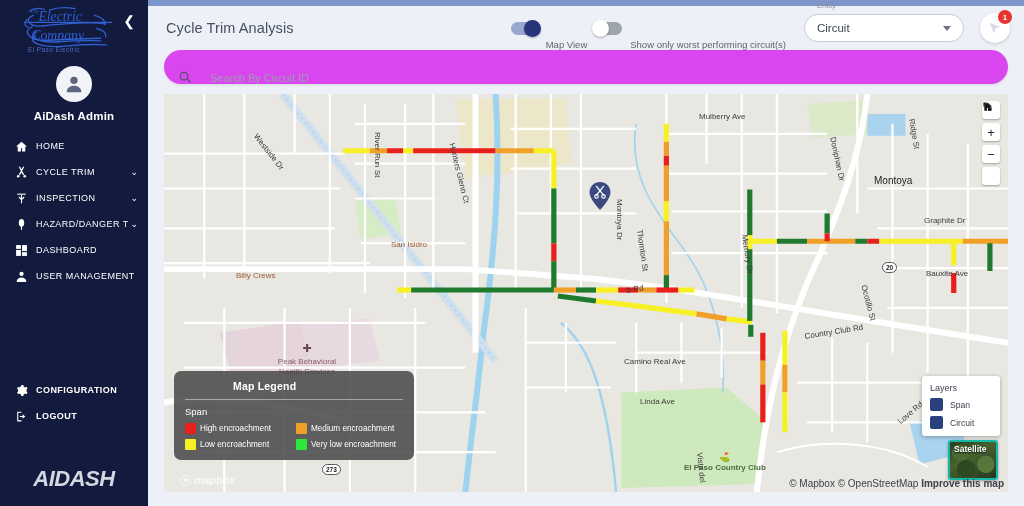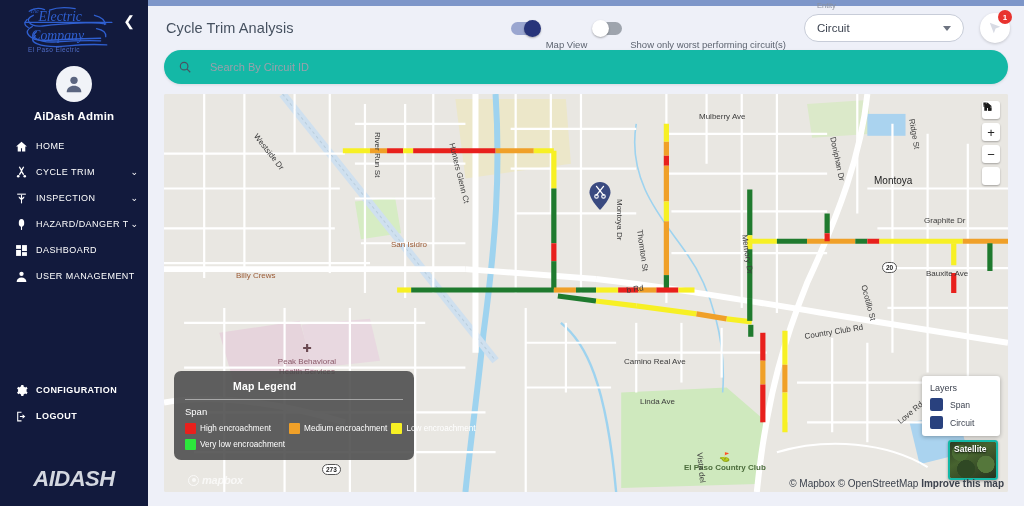--- a/index.html
+++ b/index.html
@@ -129,23 +129,23 @@
     position: absolute; top: -3px; right: -2px;
     width: 14px; height: 14px; border-radius: 50%;
     background: #e8322e; color: #fff; font-size: 8px;
     display: flex; align-items: center; justify-content: center;
     font-weight: bold;
   }
 
   
   .searchbar {
     margin: 0 16px; height: 34px; flex: 0 0 34px;
-    background: #14b8a6; border-radius: 17px;
+    background: #d946ef; border-radius: 17px;
     box-shadow: 0 1px 3px rgba(0,0,0,.10);
-    display: flex; align-items: center; padding: 13px 14px;
+    display: flex; align-items: flex-end; padding: 0 14px;
   }
   .searchbar svg { width: 14px; height: 14px; stroke: #4b5160; fill: none; stroke-width: 2; }
   .search-input {
     border: 0; outline: 0; flex: 1; margin-left: 18px;
     font-size: 11px; color: #333; font-family: "Liberation Sans", sans-serif;
     background: transparent;
   }
   .search-input::placeholder { color: #9aa0ab; }
 
   
@@ -173,21 +173,21 @@
 
   .legend {
     position: absolute; left: 10px; bottom: 32px;
     width: 240px; background: rgba(73,73,73,.87);
     border-radius: 7px; padding: 9px 11px 10px 11px;
     color: #fff; z-index: 12;
   }
   .legend-title { font-size: 10.5px; font-weight: bold; letter-spacing: .2px; padding-left: 48px; }
   .legend-hr { height: 1px; background: rgba(255,255,255,.45); margin: 7px 0 6px; }
   .legend-sub { font-size: 9.5px; margin-bottom: 6px; }
-  .legend-grid { display: grid; grid-template-columns: 1fr 1fr 1fr; gap: 5px 4px; }
+  .legend-grid { display: grid; grid-template-columns: 1fr 1fr; gap: 5px 4px; }
   .legend-item { display: flex; align-items: center; }
   .legend-sw { width: 11px; height: 11px; border-radius: 1px; flex: 0 0 11px; margin-right: 4px; }
   .legend-txt { font-size: 8.2px; white-space: nowrap; }
 
   .layers {
     position: absolute; right: 8px; bottom: 56px;
     width: 78px; background: #fff; border-radius: 3px;
     box-shadow: 0 1px 4px rgba(0,0,0,.3);
     padding: 7px 8px; z-index: 12;
   }
@@ -216,21 +216,21 @@
       radial-gradient(circle at 35% 75%, #2f4824 0 22%, transparent 23%),
       linear-gradient(150deg, #2b3c22, #47632f 40%, #273520 100%);
   }
   .sat-label {
     position: absolute; top: 2px; left: 4px;
     font-size: 8.5px; font-weight: bold; color: #fff;
     text-shadow: 0 1px 2px #000;
   }
 
   .mapbox-logo {
-    position: absolute; left: 24px; bottom: 6px; z-index: 12;
+    position: absolute; left: 16px; bottom: 6px; z-index: 12;
     display: flex; align-items: center; opacity: .72;
   }
   .mapbox-logo .mb-dot {
     width: 11px; height: 11px; border-radius: 50%;
     border: 1.6px solid #fff; margin-right: 3px;
     display: flex; align-items: center; justify-content: center;
   }
   .mapbox-logo .mb-dot i { width: 4px; height: 4px; background: #fff; border-radius: 50%; display: block; }
   .mapbox-logo .mb-txt {
     font-size: 11px; font-weight: bold; font-style: italic; color: #fff;

